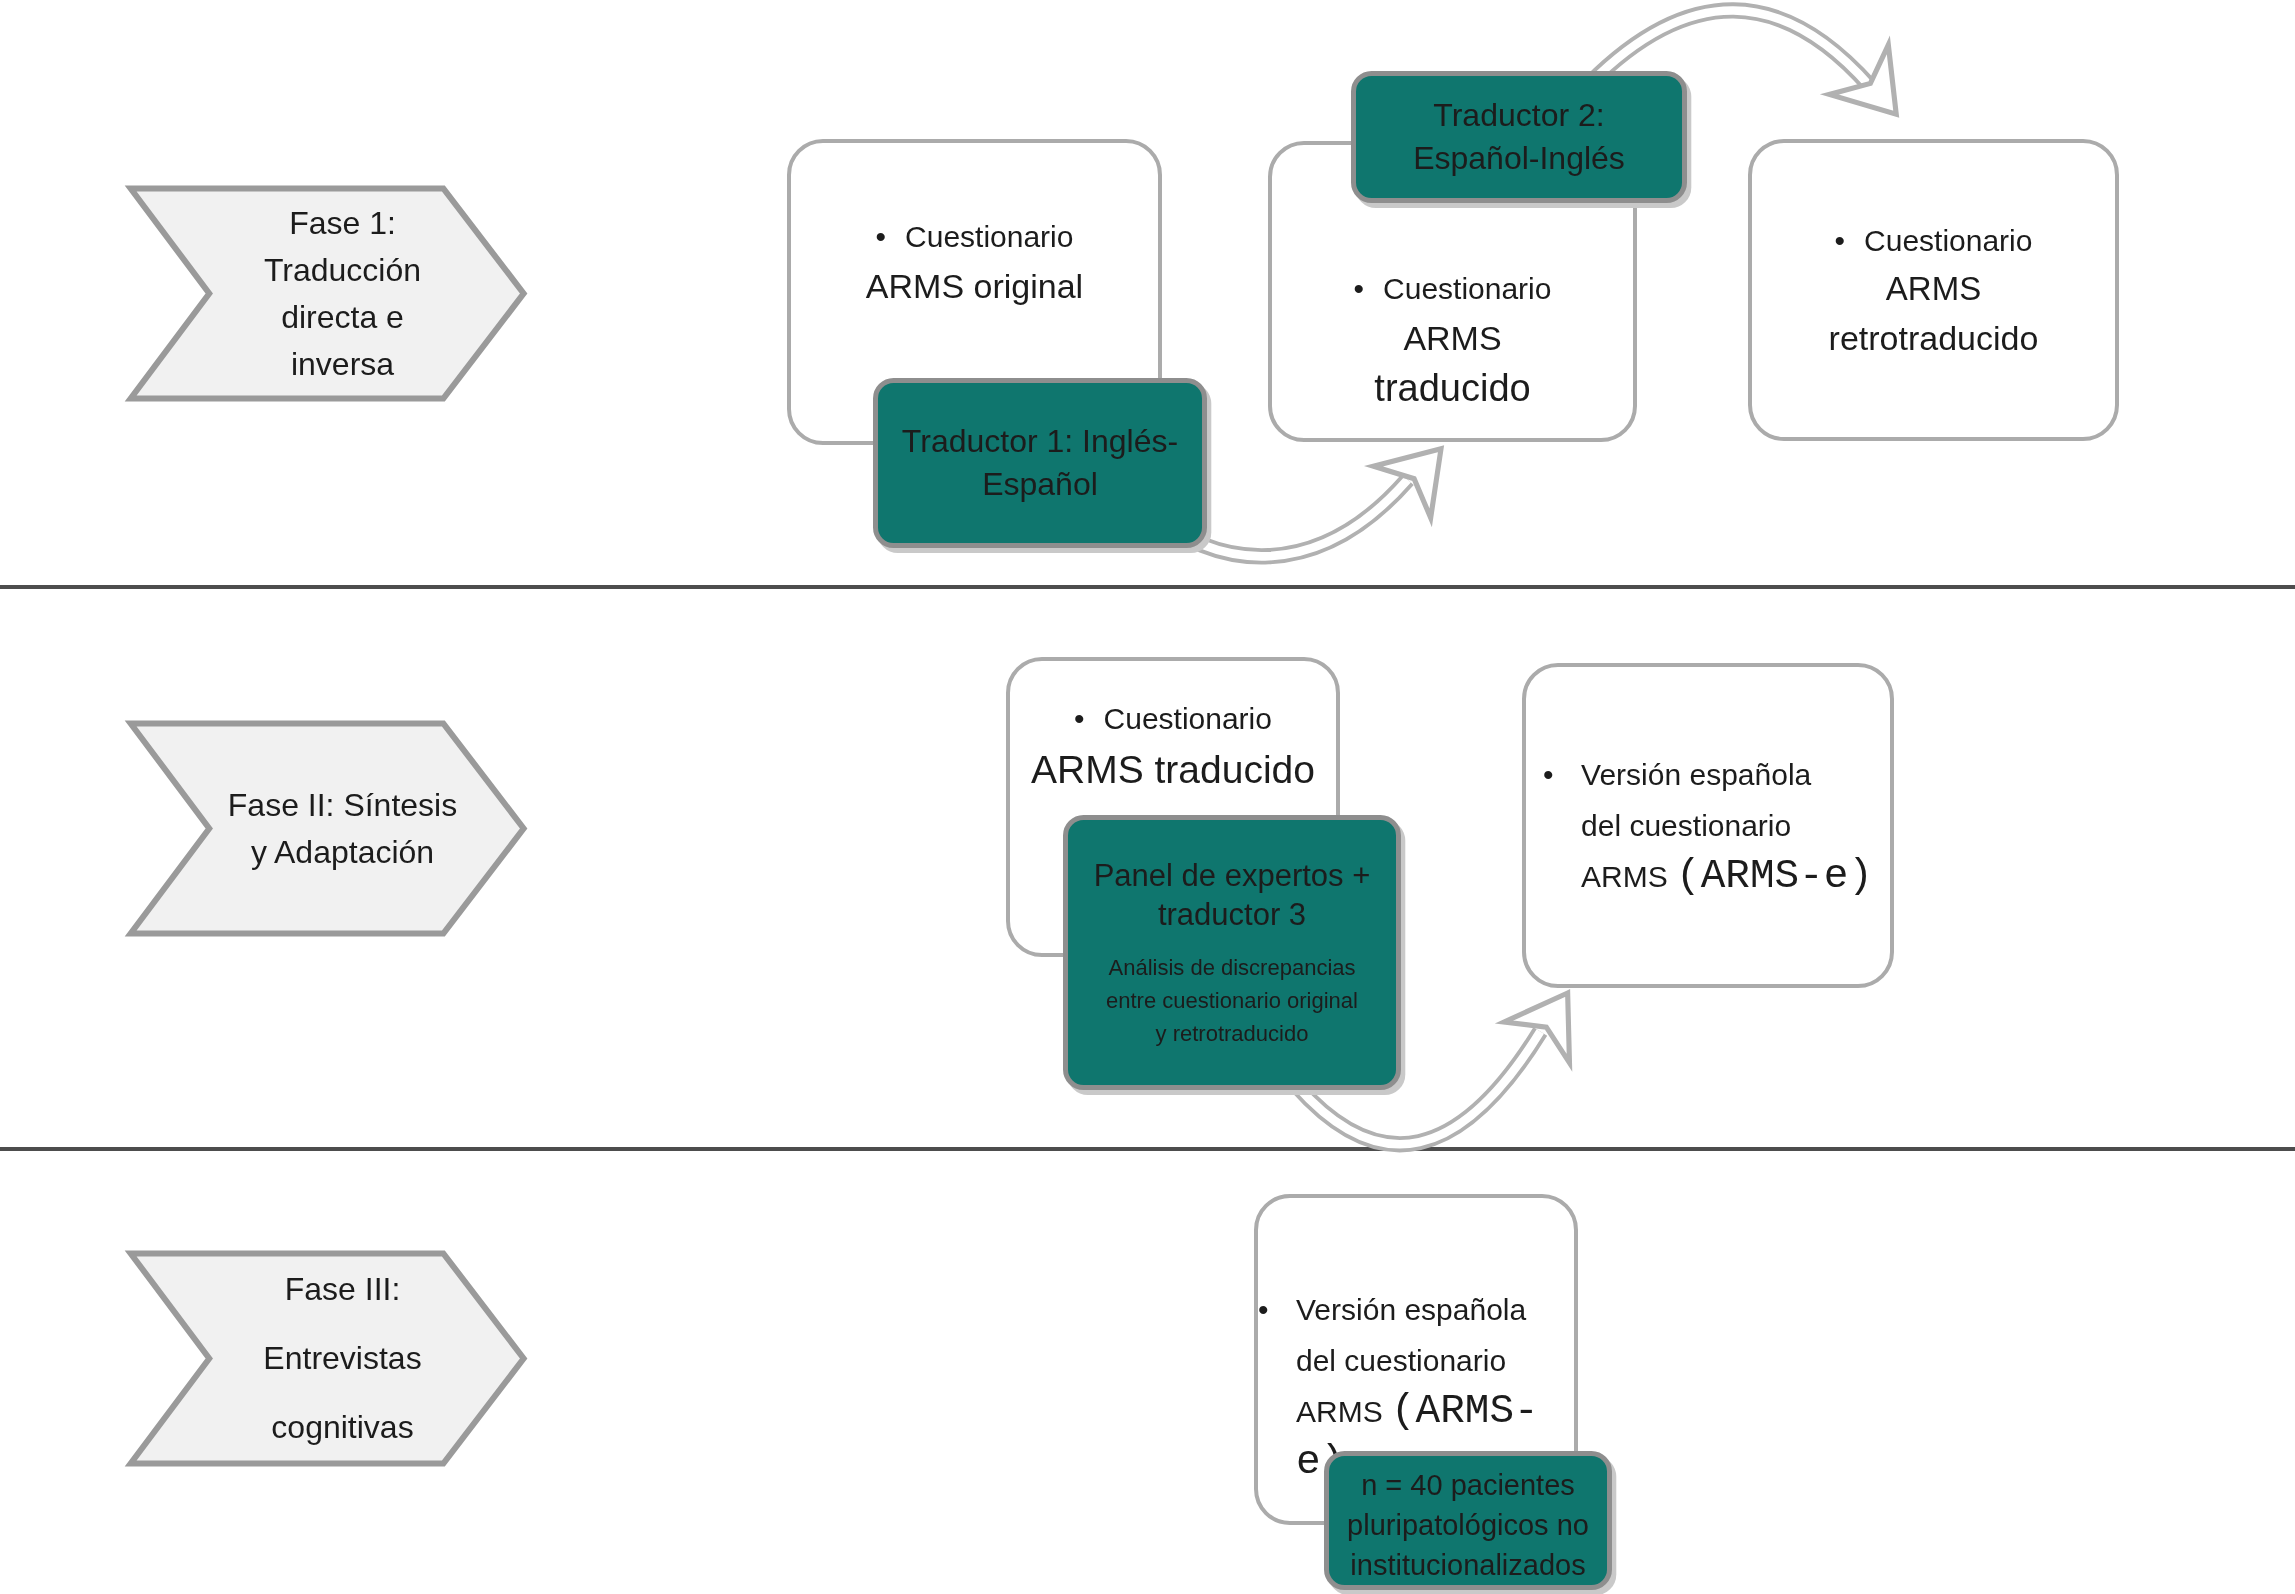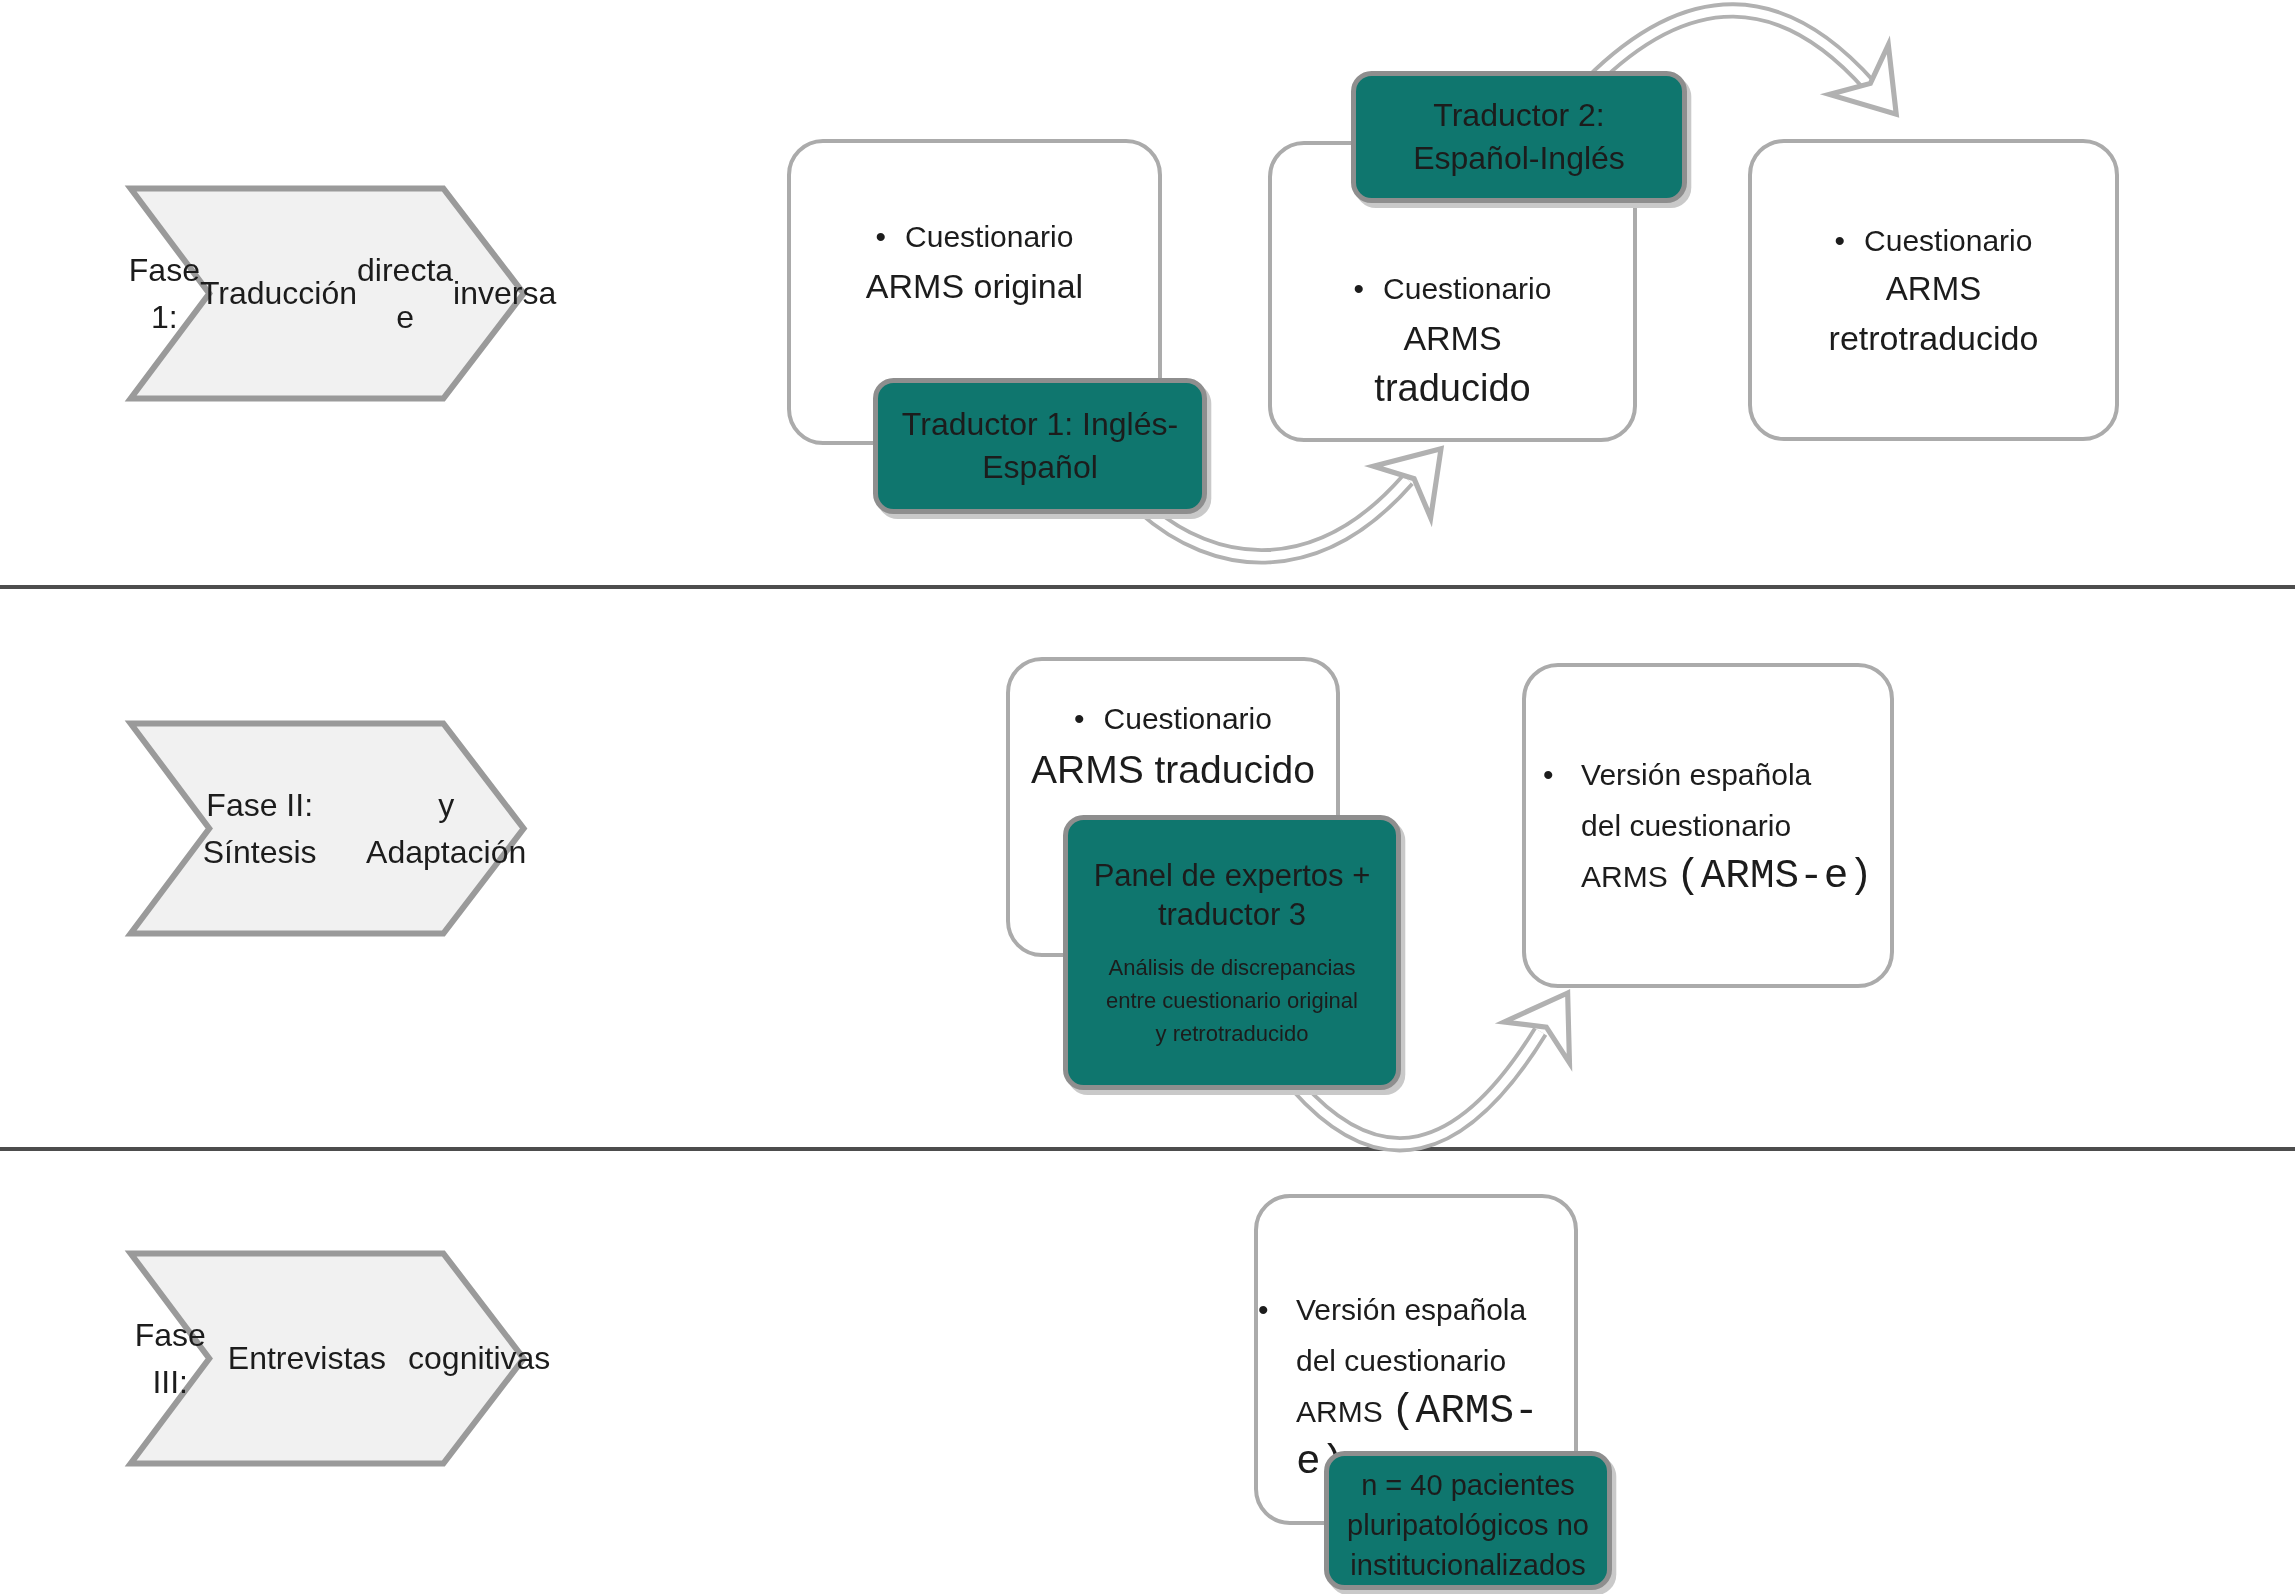--- a/index.html
+++ b/index.html
@@ -8,21 +8,21 @@
     font-family:"Liberation Sans", sans-serif; color:#1c1c1c; overflow:hidden;
   }
   .sep { position:absolute; left:0; width:2295px; height:4.3px; background:#4d4d4d; z-index:0; }
   .arrows-layer { position:absolute; left:0; top:0; width:2295px; height:1595px; z-index:1; }
   .arrow-outer { fill:none; stroke:#b1b1b1; stroke-width:19px; }
   .arrow-inner { fill:none; stroke:#ffffff; stroke-width:10px; }
   .arrow-head  { fill:#ffffff; stroke:#b1b1b1; stroke-width:6px; stroke-linejoin:miter; }
   .chev-svg { position:absolute; z-index:2; overflow:visible; }
   .chev-shape { fill:#f1f1f1; stroke:#9a9a9a; stroke-width:7px; stroke-linejoin:miter; }
   .chev-label {
-    position:absolute; z-index:2; display:flex; justify-content:center;
+    position:absolute; z-index:2; display:flex; flex-direction:column; justify-content:center;
     align-items:center; text-align:center; font-size:32px; line-height:47px;
     padding-left:29px; box-sizing:border-box;
   }
   .whitebox {
     position:absolute; background:#ffffff; border:4.3px solid #ababab; border-radius:36px;
     box-sizing:border-box; display:flex; flex-direction:column; align-items:center; z-index:2;
   }
   .labelbox {
     position:absolute; background:#0f766e; border:5.1px solid #8e8e8e; border-radius:20.5px;
     box-sizing:border-box; display:flex; flex-direction:column; align-items:center;
@@ -98,21 +98,21 @@
   </div>
 
   <div class="whitebox" style="left:787px; top:139px; width:375px; height:306px; justify-content:center; padding-bottom:60px;">
     <div class="bline t35">
       <span class="bullet">•</span>
       <span>Cuestionario</span>
     </div>
     <div class="t40">ARMS original</div>
   </div>
 
-  <div class="labelbox label-text" style="left:873px; top:378px; width:334px; height:136px;">
+  <div class="labelbox label-text" style="left:873px; top:378px; width:334px; height:170px;">
     <div>Traductor 1: Inglés-</div>
     <div>Español</div>
   </div>
 
   <div class="whitebox" style="left:1268px; top:141px; width:369px; height:301px; justify-content:flex-start; padding-top:120px;">
     <div class="bline t35">
       <span class="bullet">•</span>
       <span>Cuestionario</span>
     </div>
     <div class="t40">ARMS</div>

